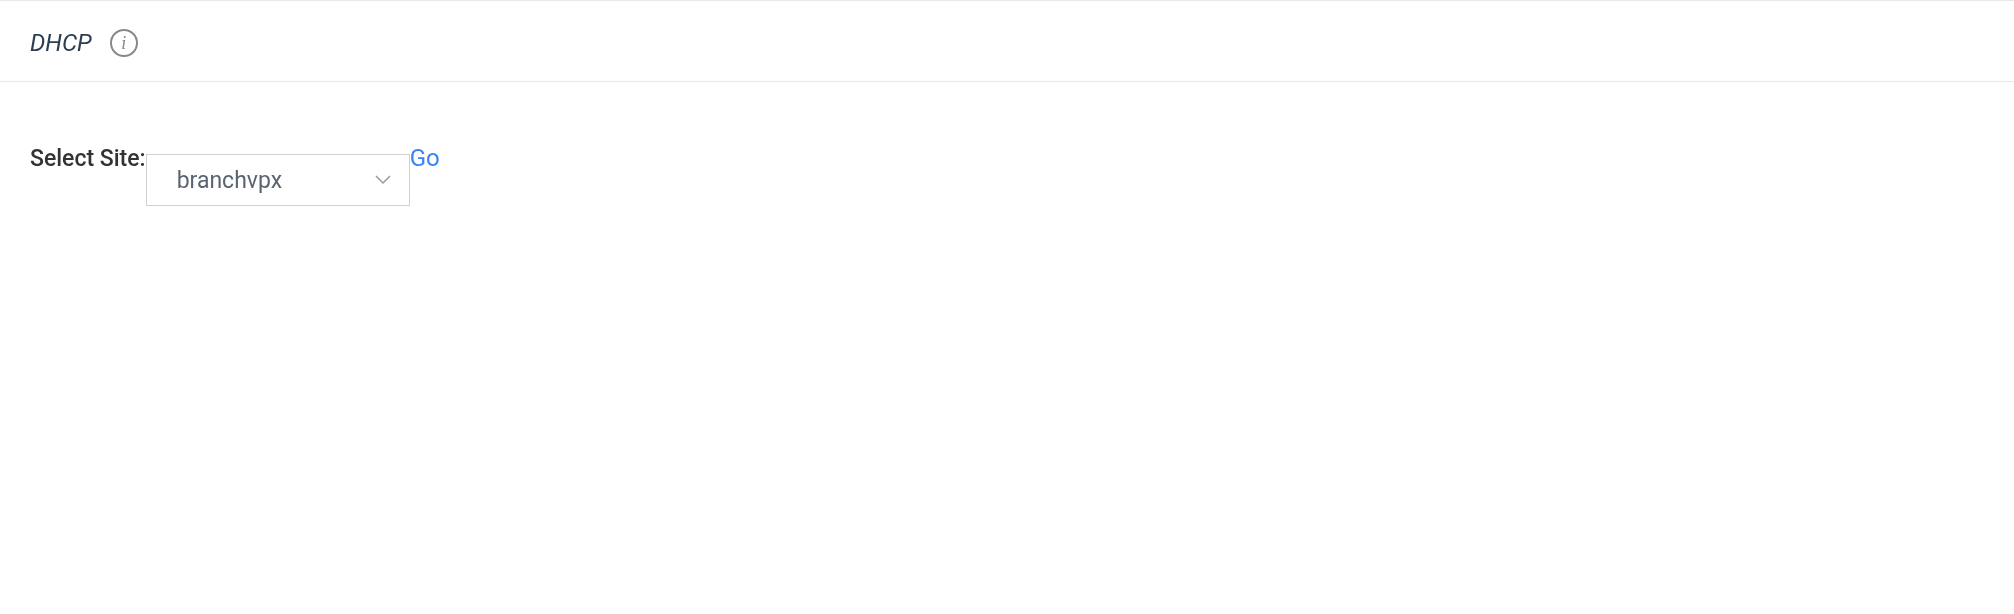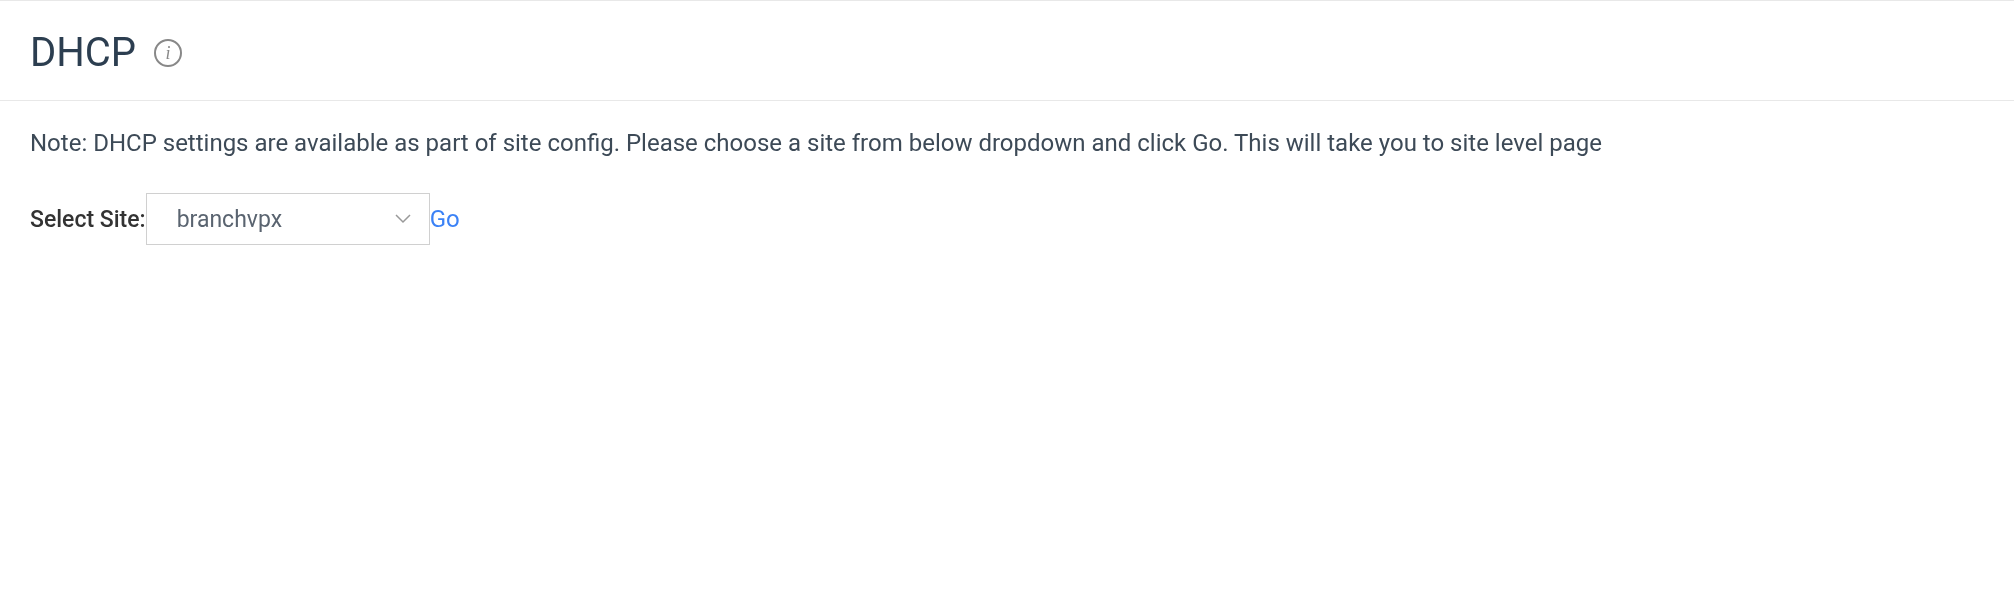--- a/index.html
+++ b/index.html
@@ -15,24 +15,25 @@
       height: 614px;
     }
     .header {
       display: flex;
       align-items: center;
       padding: 28px 30px 24px 30px;
       border-top: 1px solid #e8e8e8;
       border-bottom: 1px solid #e8e8e8;
     }
     .page-title {
-      font-size: 40px;
+      font-size: 24px;
       font-weight: 400;
       color: #2c3e50;
       margin-right: 18px;
+      font-style: italic;
     }
     .info-icon {
       width: 28px;
       height: 28px;
       border: 2px solid #888;
       border-radius: 50%;
       display: flex;
       align-items: center;
       justify-content: center;
       cursor: pointer;
@@ -62,23 +63,24 @@
       color: #333;
       font-weight: 500;
     }
     .select-dropdown {
       display: flex;
       align-items: center;
       justify-content: space-between;
       border: 1px solid #d0d0d0;
       background: #ffffff;
       padding: 10px 18px 10px 30px;
-      width: 284px;
+      width: 264px;
       height: 52px;
       cursor: pointer;
+      margin-top: 44px;
     }
     .select-value {
       font-size: 23px;
       color: #5a6470;
     }
     .chevron-icon {
       width: 16px;
       height: 16px;
       display: flex;
       align-items: center;
@@ -99,21 +101,20 @@
 <body>
 
 <div class="header">
   <h1 class="page-title">DHCP</h1>
   <div class="info-icon">
     <span>i</span>
   </div>
 </div>
 
 <div class="content">
-  <p class="note-text">Note: DHCP settings are available as part of site config. Please choose a site from below dropdown and click Go. This will take you to site level page</p>
 
   <div class="select-row">
     <span class="select-label">Select Site:</span>
 
     <div class="select-dropdown">
       <span class="select-value">branchvpx</span>
       <span class="chevron-icon">
         <svg viewBox="0 0 16 10" fill="none" stroke="#999" stroke-width="1.5">
           <path d="M1 1 L8 8 L15 1"></path>
         </svg>

